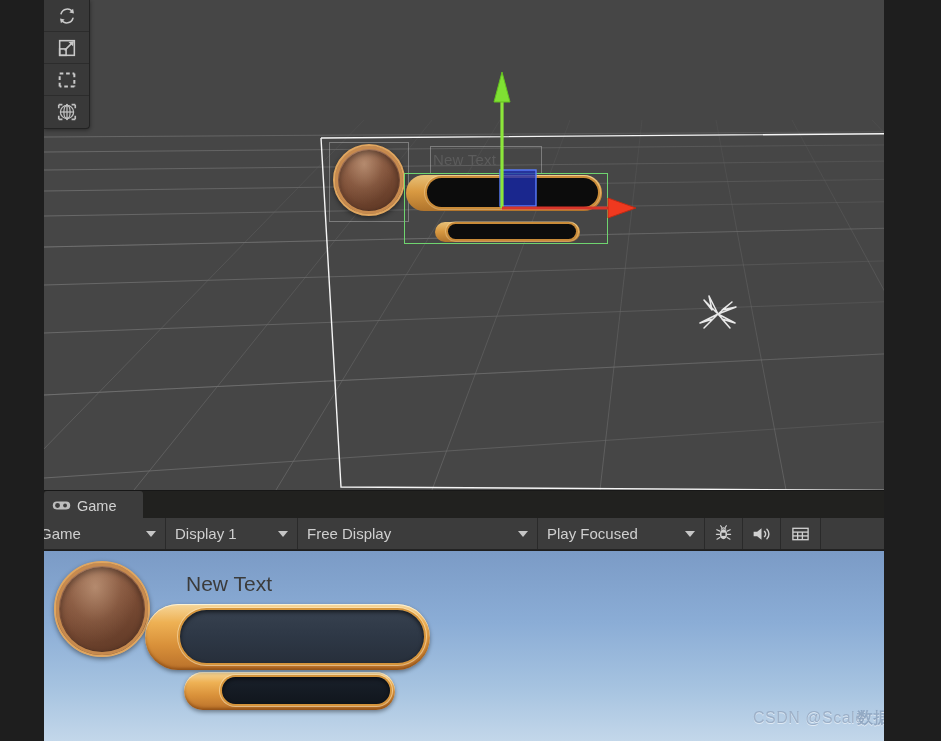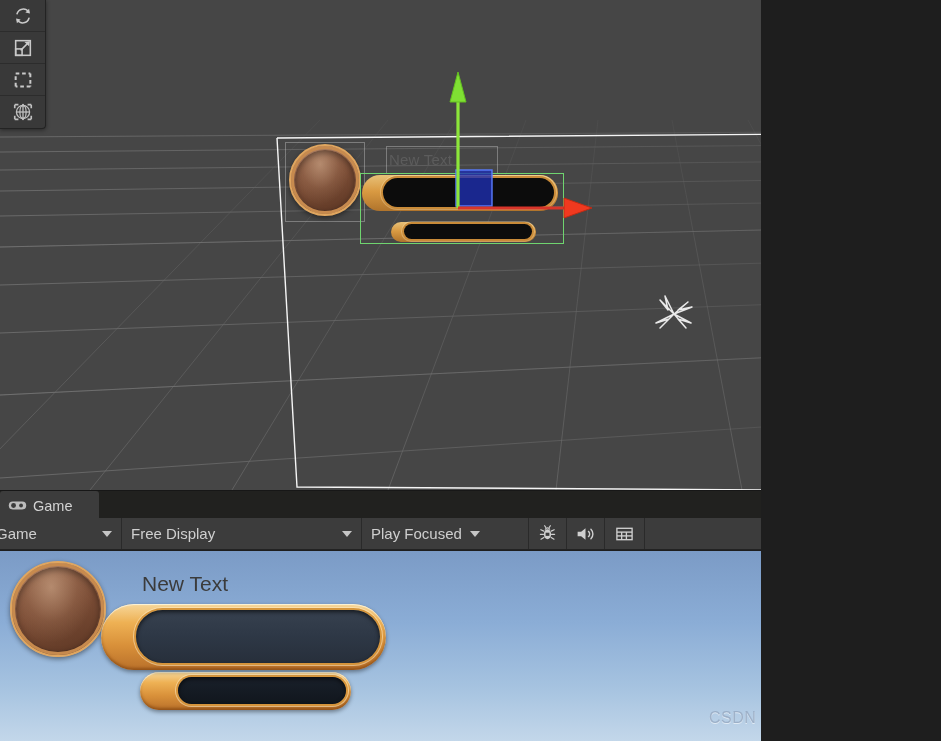--- a/index.html
+++ b/index.html
@@ -9,23 +9,24 @@
   }
   body {
     width: 941px;
     height: 741px;
     overflow: hidden;
     font-family: "Liberation Sans", sans-serif;
     -webkit-font-smoothing: antialiased;
   }
   #app {
     position: relative;
-    width: 761px;
+    width: 840px;
     height: 741px;
     overflow: hidden;
+    margin-left: 44px;
   }
 
   
   .scene-view {
     position: absolute;
     left: 0; top: 0;
     width: 941px;
     height: 490px;
     background: #464646;
     overflow: hidden;
@@ -399,28 +400,32 @@
     </div>
   </div>
 
   <div class="gtoolbar" style="top:518px;">
 
     <div class="tb-item" style="width:122px; justify-content:space-between; padding-left:0;">
       <span class="tb-label" style="margin-left:-4px;">Game</span>
       <span class="caret"></span>
     </div>
 
+    <div class="tb-item" style="width:132px; justify-content:space-between;">
+      <span class="tb-label">Display 1</span>
+      <span class="caret"></span>
+    </div>
 
     <div class="tb-item" style="width:240px; justify-content:space-between;">
       <span class="tb-label">Free Display</span>
       <span class="caret"></span>
     </div>
 
 
-    <div class="tb-item" style="width:167px; ">
+    <div class="tb-item" style="width:167px; justify-content:space-between;">
       <span class="tb-label">Play Focused</span>
       <span class="caret"></span>
     </div>
 
     <div class="tb-item icon-btn" style="width:38px;">
       <span style="display:inline-flex;">
         <svg width="19" height="19" viewBox="0 0 24 24" fill="none" stroke="#d0d0d0" stroke-width="1.5" stroke-linecap="round">
           <ellipse cx="12" cy="13" rx="4.6" ry="6.4" fill="#d0d0d0" stroke="none"></ellipse>
           <rect x="9.6" y="11" width="4.8" height="4" fill="#3c3c3c" stroke="none"></rect>
           <path d="M9.3 6.6 A3 3 0 0 1 14.7 6.6"></path>

